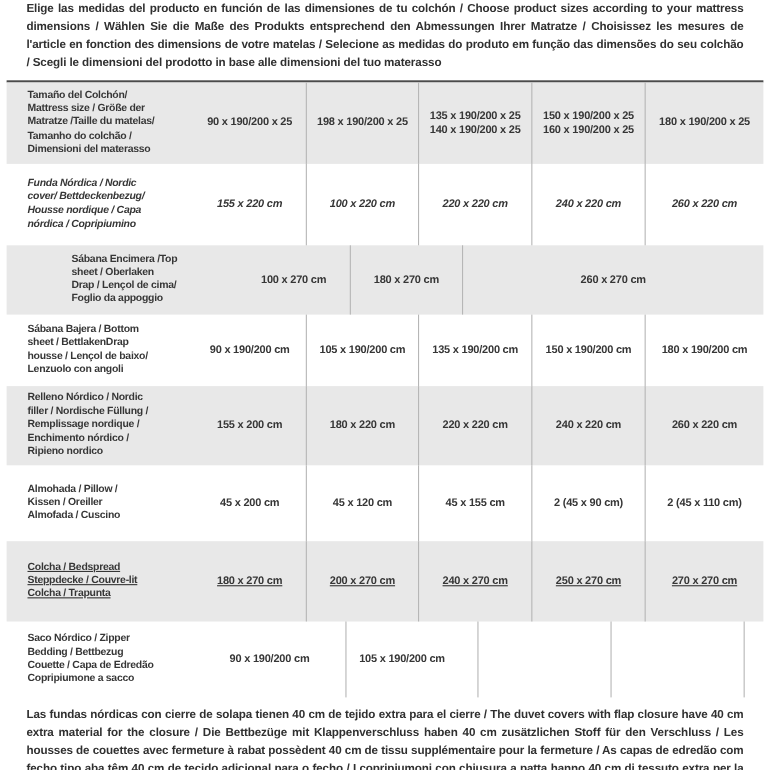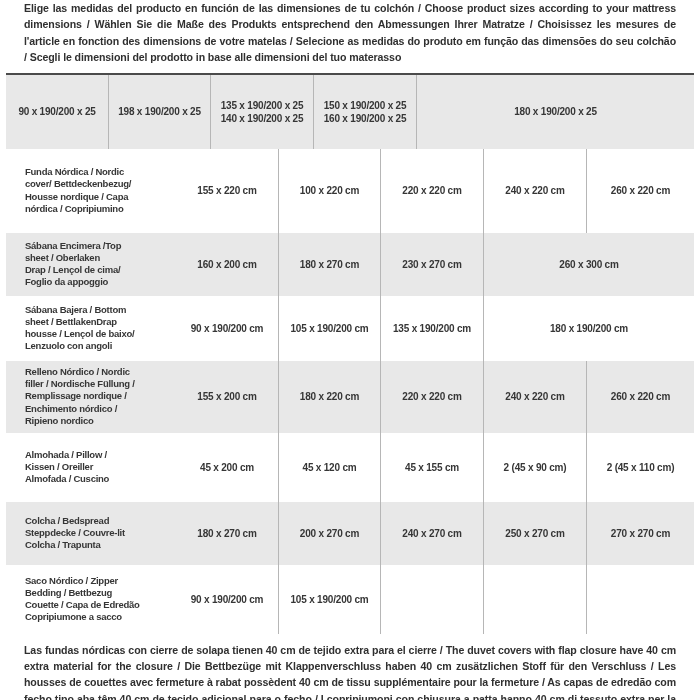--- a/index.html
+++ b/index.html
@@ -15,27 +15,27 @@
   }
   .intro{}
   .footnote{margin-top:8px;}
   .size-table{
     margin:7px 6px 0 6px;
     border-top:2px solid #4b4b4b;
   }
   .row{display:flex;align-items:stretch;}
   .row.alt{background:#e8e8e8;}
   .row:nth-child(1){height:74px;}
-  .row:nth-child(2){height:84px;}
-  .row:nth-child(3){height:63px;}
+  .row:nth-child(2){height:74px;font-style:italic;}
+  .row:nth-child(3){height:63px;padding-left:40px;}
   .row:nth-child(4){height:65px;justify-content:flex-end;}
   .row:nth-child(5){height:72px;}
   .row:nth-child(6){height:69px;}
-  .row:nth-child(7){height:63px;}
-  .row:nth-child(8){height:69px;}
+  .row:nth-child(7){height:73px;text-decoration:underline;}
+  .row:nth-child(8){height:69px;gap:18px;}
   .cell{
     white-space:pre-line;
     display:flex;align-items:center;
     box-sizing:border-box;
   }
   .cell-label{
     width:170px;padding-left:19px;
     font-size:9.5px;line-height:12.3px;letter-spacing:-0.25px;
     justify-content:flex-start;text-align:left;
   }
@@ -48,20 +48,25 @@
   .c2,.c3,.c4,.c5{border-left:1px solid #b6b6b6;}
 </style>
 </head>
 <body>
 
 <div class="intro">Elige las medidas del producto en función de las dimensiones de tu colchón / Choose product sizes according to your mattress dimensions / Wählen Sie die Maße des Produkts entsprechend den Abmessungen Ihrer Matratze / Choisissez les mesures de l'article en fonction des dimensions de votre matelas / Selecione as medidas do produto em função das dimensões do seu colchão / Scegli le dimensioni del prodotto in base alle dimensioni del tuo materasso</div>
 
 <div class="size-table">
 
   <div class="row alt">
+    <div class="cell cell-label">Tamaño del Colchón/
+Mattress size / Größe der
+Matratze /Taille du matelas/
+Tamanho do colchão /
+Dimensioni del materasso</div>
     <div class="cell c c1">90 x 190/200 x 25</div>
     <div class="cell c c2">198 x 190/200 x 25</div>
     <div class="cell c c3">135 x 190/200 x 25
 140 x 190/200 x 25</div>
     <div class="cell c c4">150 x 190/200 x 25
 160 x 190/200 x 25</div>
     <div class="cell c c5">180 x 190/200 x 25</div>
   </div>
 
   <div class="row">
@@ -74,34 +79,34 @@
     <div class="cell c c3">220 x 220 cm</div>
     <div class="cell c c4">240 x 220 cm</div>
     <div class="cell c c5">260 x 220 cm</div>
   </div>
 
   <div class="row alt">
     <div class="cell cell-label">Sábana Encimera /Top
 sheet / Oberlaken
 Drap / Lençol de cima/
 Foglio da appoggio</div>
-    <div class="cell c c1">160 x 200 cm</div>
+    <div class="cell c c1">100 x 270 cm</div>
     <div class="cell c c2">180 x 270 cm</div>
-    <div class="cell c c4">230 x 270 cm</div>
-    <div class="cell c c5">260 x 300 cm</div>
+    <div class="cell c c5">260 x 270 cm</div>
   </div>
 
   <div class="row">
     <div class="cell cell-label">Sábana Bajera / Bottom
 sheet / BettlakenDrap
 housse / Lençol de baixo/
 Lenzuolo con angoli</div>
     <div class="cell c c1">90 x 190/200 cm</div>
     <div class="cell c c2">105 x 190/200 cm</div>
     <div class="cell c c3">135 x 190/200 cm</div>
+    <div class="cell c c4">150 x 190/200 cm</div>
     <div class="cell c c5">180 x 190/200 cm</div>
   </div>
 
   <div class="row alt">
     <div class="cell cell-label">Relleno Nórdico / Nordic
 filler / Nordische Füllung /
 Remplissage nordique /
 Enchimento nórdico /
 Ripieno nordico</div>
     <div class="cell c c1">155 x 200 cm</div>

